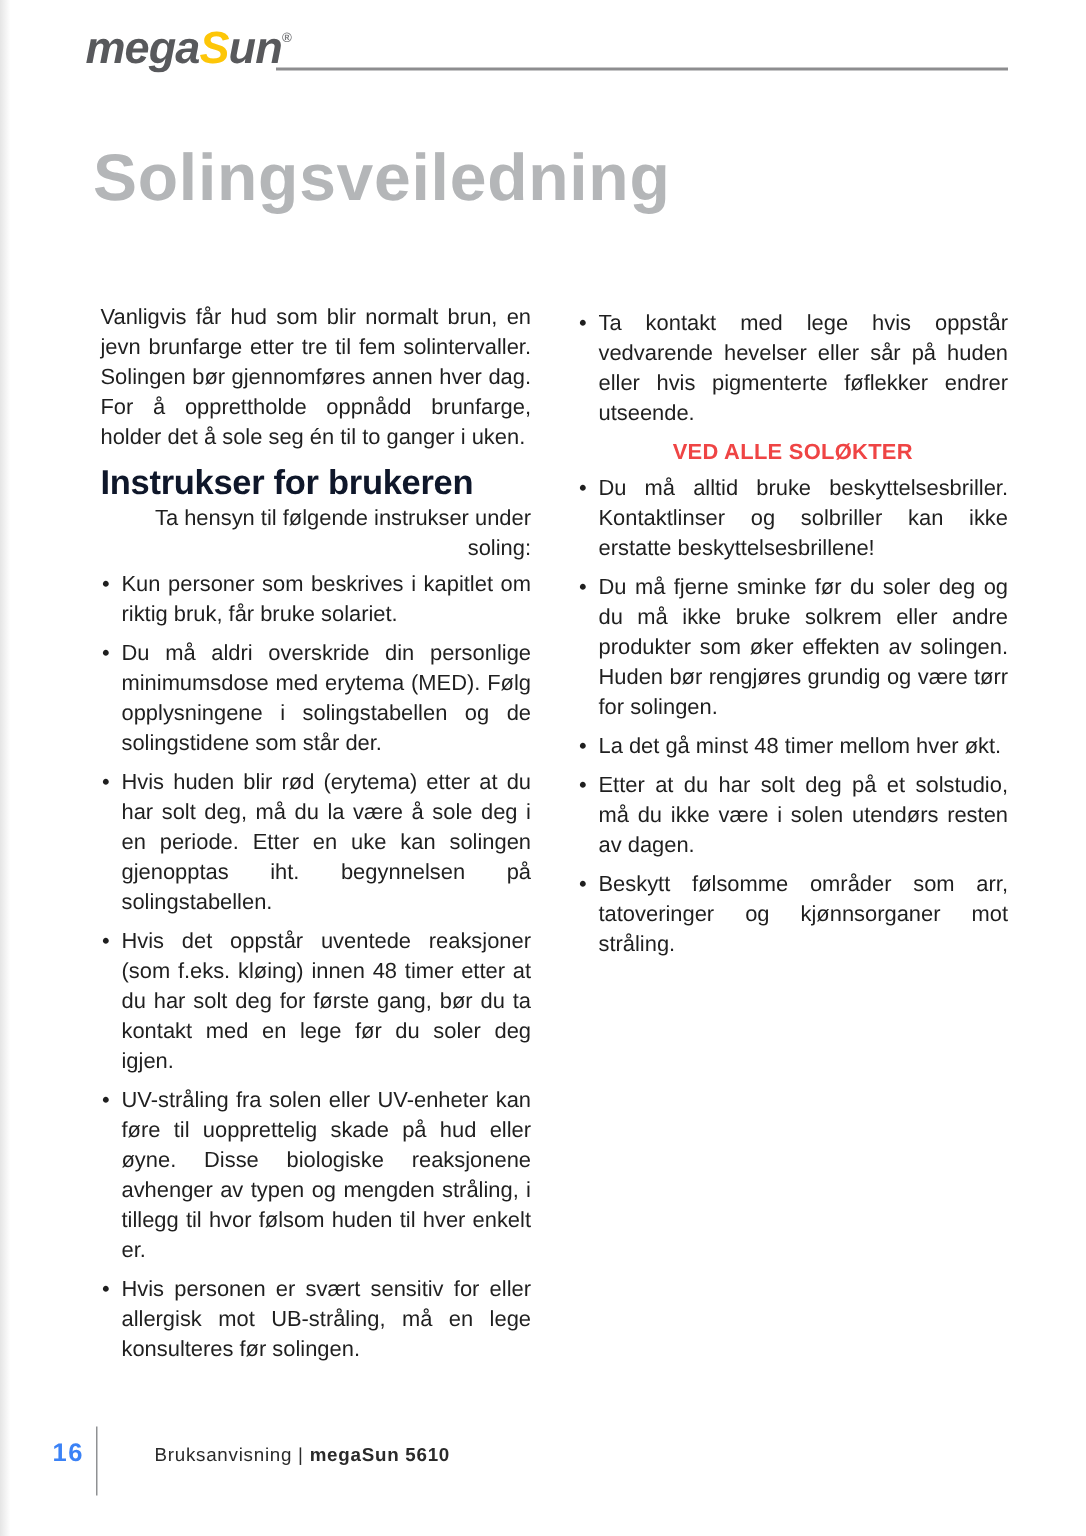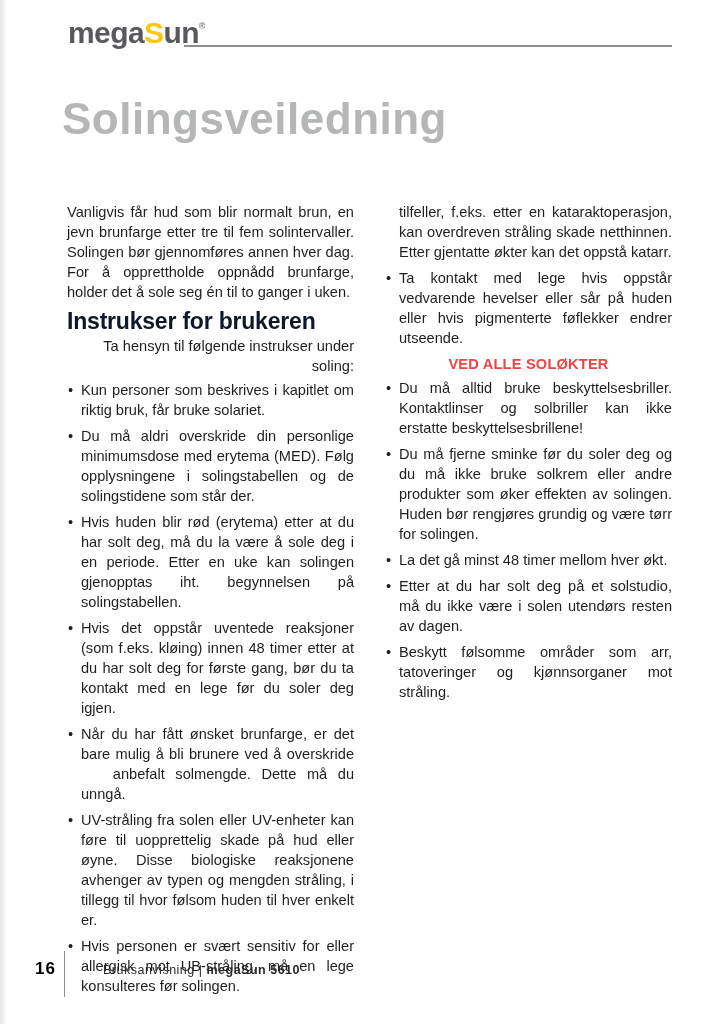--- a/index.html
+++ b/index.html
@@ -8,23 +8,23 @@
     background:#ffffff; overflow:hidden;
     font-family:"Liberation Sans", sans-serif;
   }
   .edge-shadow {
     position:absolute; left:0; top:0; width:7px; height:1024px;
     background:linear-gradient(to right, #d7d7d7, #ffffff);
     opacity:.65;
   }
   
   .logo {
-    position:absolute; left:68px; top:16px;
+    position:absolute; left:57px; top:16px;
     font-size:30px; font-weight:bold; letter-spacing:-0.6px;
-    color:#58595c; white-space:nowrap;
+    color:#58595c; white-space:nowrap;font-style:italic;
   }
   .logo .accent { color:#fdc608; }
   .logo .reg { font-size:9px; color:#7a7b7e; vertical-align:14px; letter-spacing:0; }
   .header-rule {
     position:absolute; left:184px; top:45px; width:488px; height:2px;
     background:#8d8d8f;
   }
   .page-title {
     position:absolute; left:62px; top:94px;
     font-size:44px; font-weight:bold; letter-spacing:0.5px;
@@ -48,21 +48,21 @@
     font-size:14.6px; font-weight:bold; color:#ef4444;
     margin:5px 0 4px 0; text-align:center; letter-spacing:0.2px;
   }
   ul.bullets { list-style:none; margin:4px 0 0 0; padding:0; }
   ul.bullets li { position:relative; padding-left:14px; margin:0 0 6px 0; }
   ul.bullets li::before { content:"\2022"; position:absolute; left:1px; top:0; }
   .continuation { padding-left:14px; margin:0 0 6px 0 !important; }
   
   .footer-number {
     position:absolute; left:35px; top:959px;
-    font-size:17px; font-weight:bold; letter-spacing:1px; color:#000000;
+    font-size:17px; font-weight:bold; letter-spacing:1px; color:#3b82f6;
   }
   .footer-divider {
     position:absolute; left:64px; top:951px; width:1px; height:46px;
     background:#8f9193;
   }
   .footer-text {
     position:absolute; left:75px; top:963px;
     font-size:12.5px; letter-spacing:0.5px; color:#2a2a2a; white-space:nowrap;margin-left:28px;
   }
   .footer-text .doc-name { font-weight:bold; }
@@ -81,29 +81,27 @@
   <div class="columns">
     <div class="col">
       <p class="intro">Vanligvis får hud som blir normalt brun, en jevn brun­farge etter tre til fem solintervaller. Solingen bør gjen­nomføres annen hver dag. For å opprettholde opp­nådd brunfarge, holder det å sole seg én til to ganger i uken.</p>
       <div class="section-heading">Instrukser for brukeren</div>
       <p class="sub-line">Ta hensyn til følgende instrukser under soling:</p>
       <ul class="bullets">
         <li>Kun personer som beskrives i kapitlet om riktig bruk, får bruke solariet.</li>
         <li>Du må aldri overskride din personlige minimumsdose med erytema (MED). Følg opplysningene i solingsta­bellen og de solingstidene som står der.</li>
         <li>Hvis huden blir rød (erytema) etter at du har solt deg, må du la være å sole deg i en periode. Etter en uke kan solingen gjenopptas iht. begynnelsen på solingstabellen.</li>
         <li>Hvis det oppstår uventede reaksjoner (som f.eks. klø­ing) innen 48 timer etter at du har solt deg for første gang, bør du ta kontakt med en lege før du soler deg igjen.</li>
-        <li>Når du har fått ønsket brunfarge, er det bare mulig å bli brunere ved å overskride &nbsp;&nbsp;&nbsp;anbefalt solmengde. Dette må du unngå.</li>
         <li>UV-stråling fra solen eller UV-enheter kan føre til uopprettelig skade på hud eller øyne. Disse biolo­giske reaksjonene avhenger av typen og mengden stråling, i tillegg til hvor følsom huden til hver enkelt er.</li>
         <li>Hvis personen er svært sensitiv for eller allergisk mot UB-stråling, må en lege konsulteres før solingen.</li>
 
       </ul>
     </div>
 
     <div class="col">
-      <p class="continuation">tilfeller, f.eks. etter en kataraktoperasjon, kan over­dreven stråling skade netthinnen. Etter gjentatte økter kan det oppstå katarr.</p>
       <ul class="bullets">
         <li>Ta kontakt med lege hvis oppstår vedvarende hevel­ser eller sår på huden eller hvis pigmenterte føflekker endrer utseende.</li>
       </ul>
       <div class="subsection-heading">VED ALLE SOLØKTER</div>
       <ul class="bullets">
         <li>Du må alltid bruke beskyttelsesbriller. Kontaktlinser og solbriller kan ikke erstatte beskyttelsesbrillene!</li>
         <li>Du må fjerne sminke før du soler deg og du må ikke bruke solkrem eller andre produkter som øker effek­ten av solingen. Huden bør rengjøres grundig og være tørr for solingen.</li>
         <li>La det gå minst 48 timer mellom hver økt.</li>
         <li>Etter at du har solt deg på et solstudio, må du ikke være i solen utendørs resten av dagen.</li>
         <li>Beskytt følsomme områder som arr, tatoveringer og kjønnsorganer mot stråling.</li>

